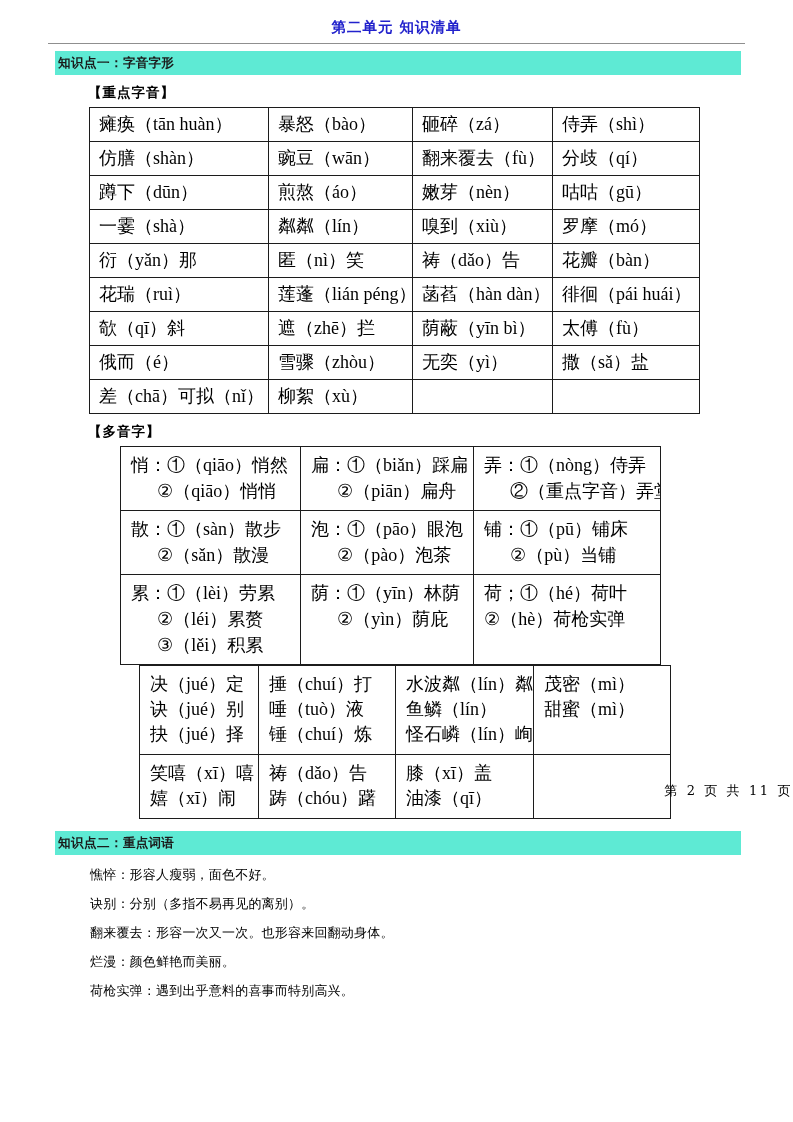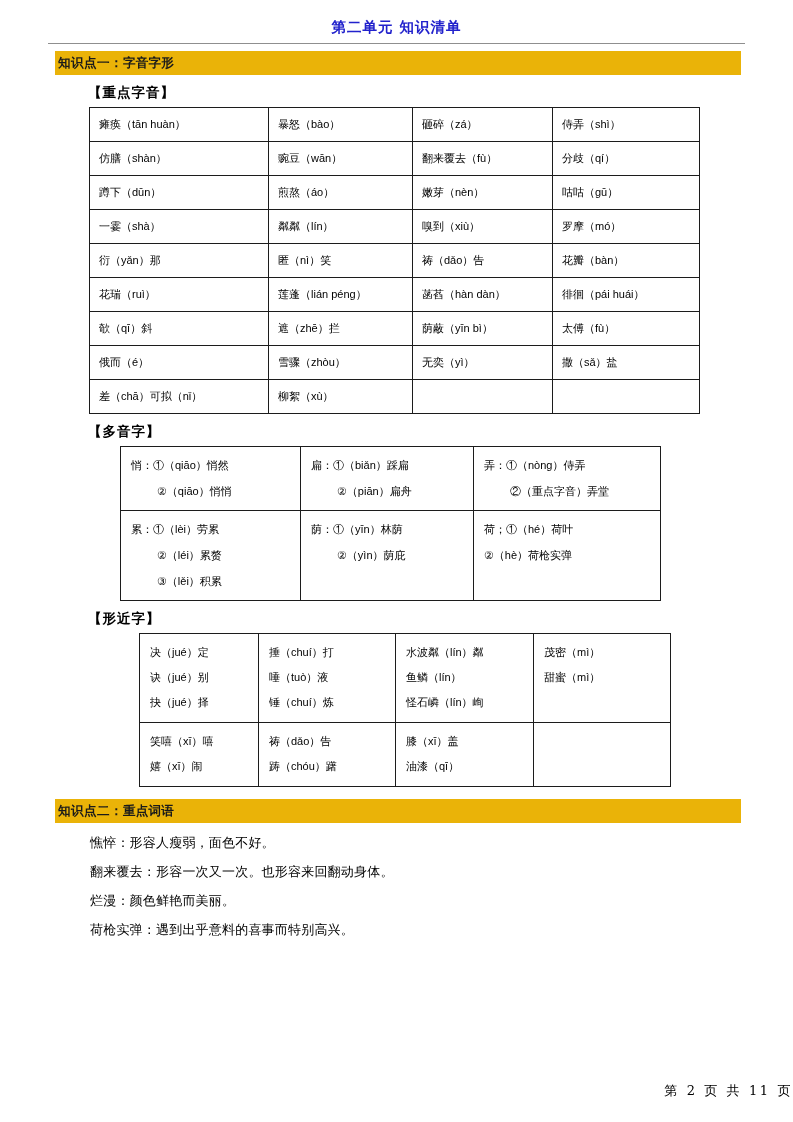--- a/index.html
+++ b/index.html
@@ -12,21 +12,21 @@
     height: 1122px;
     position: relative;
     font-family: "DejaVu Serif", "Liberation Serif", serif;
     color: #000000;
     overflow: hidden;
   }
 
   .page {
     position: relative;
     width: 793px;
-    height: 1122px;
+    height: 822px;
     box-sizing: border-box;
     padding: 0;
   }
 
   
   .doc-title {
     text-align: center;
     font-family: "DejaVu Sans", "Liberation Sans", sans-serif;
     font-weight: bold;
     font-size: 14.5px;
@@ -37,21 +37,21 @@
   }
   .header-rule {
     margin: 0 48px;
     border: 0;
     border-top: 1.4px solid #8f8f8f;
   }
 
   
   .section-bar {
     margin: 7px 52px 0 55px;
-    background: #eab308;
+    background: #5eead4;
     font-family: "DejaVu Sans", "Liberation Sans", sans-serif;
     font-weight: bold;
     font-size: 12.6px;
     line-height: 21px;
     padding: 1px 0 2px 3px;
     color: #1a1a1a;
     letter-spacing: 0.2px;
     white-space: nowrap;
   }
   .section-bar .sec-key { letter-spacing: 0.4px; }
@@ -62,22 +62,22 @@
     font-size: 13.5px;
     font-weight: bold;
     letter-spacing: 1px;
     font-family: "DejaVu Serif", "Liberation Serif", serif;
   }
 
   
   table.grid {
     border-collapse: collapse;
     table-layout: fixed;
-    font-size: 11px;
-    font-family: Liberation Sans, sans-serif;
+    font-size: 18px;
+    font-family: Liberation Serif, serif;
   }
   table.grid td {
     border: 1px solid #1c1c1c;
     padding: 4px 4px 4px 9px;
     vertical-align: middle;
     line-height: 19px;
     white-space: nowrap;
     overflow: hidden;
   }
   table.grid td.empty { padding: 0; }
@@ -215,28 +215,32 @@
         <col style="width:173px">
         <col style="width:187px">
       </colgroup>
     <tbody>
         <tr>
           <td><span>悄：①（qiāo）悄然</span><span class="ind">②（qiāo）悄悄</span></td>
           <td><span>扁：①（biǎn）踩扁</span><span class="ind">②（piān）扁舟</span></td>
           <td><span>弄：①（nòng）侍弄</span><span class="ind">②（重点字音）弄堂</span></td>
         </tr>
         <tr>
+          <td><span>散：①（sàn）散步</span><span class="ind">②（sǎn）散漫</span></td>
+          <td><span>泡：①（pāo）眼泡</span><span class="ind">②（pào）泡茶</span></td>
+          <td><span>铺：①（pū）铺床</span><span class="ind">②（pù）当铺</span></td>
+        </tr>
+        <tr>
           <td><span>累：①（lèi）劳累</span><span class="ind">②（léi）累赘</span><span class="ind">③（lěi）积累</span></td>
           <td><span>荫：①（yīn）林荫</span><span class="ind">②（yìn）荫庇</span></td>
           <td><span>荷；①（hé）荷叶</span><span class="" style="display: block;">②（hè）荷枪实弹</span></td>
         </tr>
       </tbody>
   </table>
 
-  <div class="sub-head">【形近字】</div>
   <table class="grid" id="tbl-xingjinzi">
     <colgroup>
         <col style="width:119px">
         <col style="width:137px">
         <col style="width:138px">
         <col style="width:137px">
       </colgroup>
     <tbody>
         <tr>
           <td>
@@ -276,20 +280,21 @@
         </tr>
       </tbody>
   </table>
 
   <div class="section-bar" style="margin-top:12px">
     <span class="sec-key">知识点二：</span><span>重点词语</span>
   </div>
 
   <ul class="word-list">
       <li>憔悴：形容人瘦弱，面色不好。</li>
+      <li>诀别：分别（多指不易再见的离别）。</li>
       <li>翻来覆去：形容一次又一次。也形容来回翻动身体。</li>
       <li>烂漫：颜色鲜艳而美丽。</li>
       <li>荷枪实弹：遇到出乎意料的喜事而特别高兴。</li>
     </ul>
 
   <div class="footer">第 2 页 共 11 页</div>
 
 </div>
 
 </body></html>

